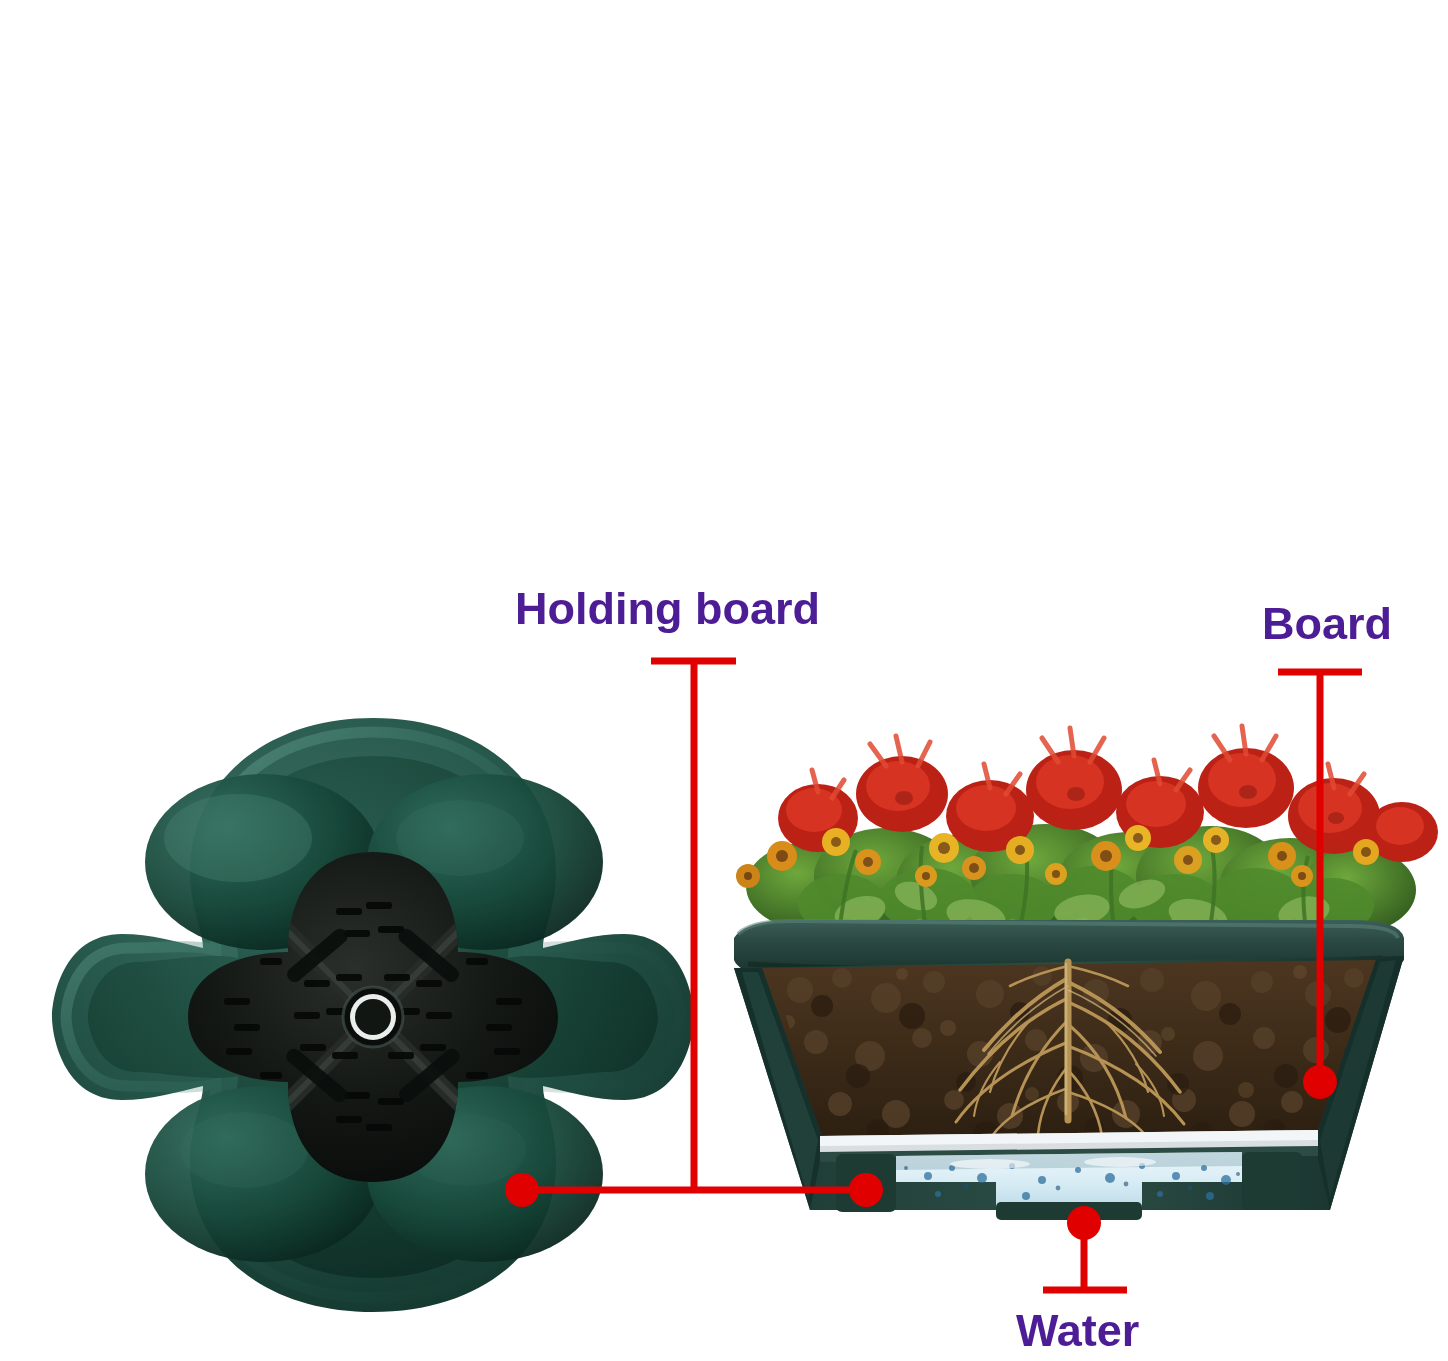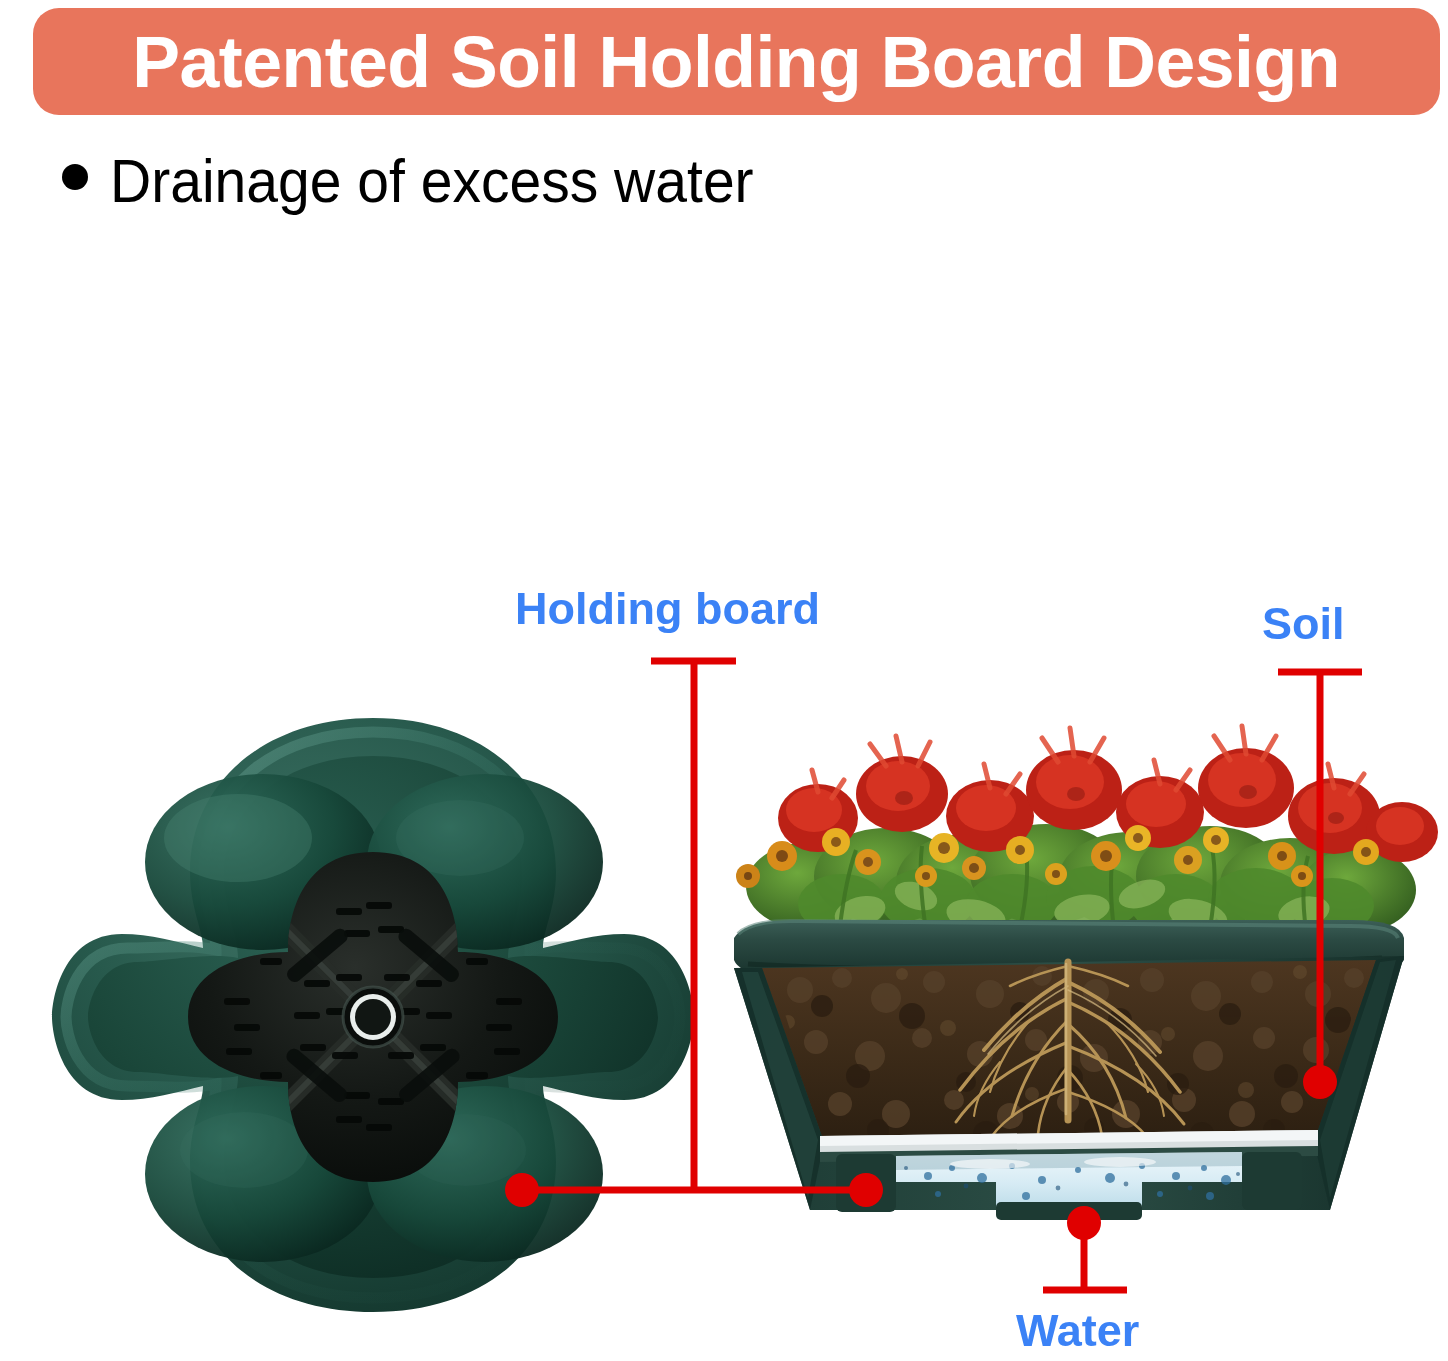--- a/index.html
+++ b/index.html
@@ -30,48 +30,41 @@
   .benefit-bullet{
     width:26px;height:26px;border-radius:50%;background:#000;
     flex:0 0 26px;margin-right:22px;position:relative;top:-12px;
   }
   .benefit-text{
     font-size:62px;color:#000;line-height:1;white-space:nowrap;
     transform:scaleX(0.92);transform-origin:left center;
   }
 
   
-  .diagram-label{position:absolute;font-weight:bold;color:#3b82f6;white-space:nowrap;}
+  .diagram-label{position:absolute;font-weight:bold;color:#4c1d95;white-space:nowrap;}
   #label-holding-board{left:515px;top:583px;font-size:45px;}
   #label-soil{left:1262px;top:598px;font-size:45px;}
   #label-water{left:1008px;top:1305px;font-size:45px;margin-left:8px;}
 
   
   #leaders{position:absolute;left:0;top:0;width:1448px;height:1361px;pointer-events:none;}
 
   
   #planter-topdown{position:absolute;left:48px;top:712px;width:650px;height:605px;}
 
   
   #planter-crosssection{position:absolute;left:690px;top:690px;width:758px;height:600px;}
 </style>
 </head>
 <body>
 
 <div class="stage">
 
-  <div id="header-banner">
-    <div id="header-title">Patented Soil Holding Board Design</div>
-  </div>
 
   <div id="benefits-list">
-    <div class="benefit-row">
-      <span class="benefit-bullet"></span>
-      <span class="benefit-text">Drainage of excess water</span>
-    </div>
   </div>
 
   <div id="planter-topdown">
     <svg viewBox="0 0 650 605" width="650" height="605" xmlns="http://www.w3.org/2000/svg">
       <defs>
         <radialGradient id="potOuter" cx="40%" cy="30%" r="78%">
           <stop offset="0%" stop-color="#3f7466"></stop>
           <stop offset="45%" stop-color="#27594c"></stop>
           <stop offset="100%" stop-color="#12342b"></stop>
         </radialGradient>
@@ -599,16 +592,16 @@
 
       <g>
         <line x1="1084" y1="1221" x2="1084" y2="1290"></line>
         <line x1="1043" y1="1290" x2="1127" y2="1290"></line>
         <circle cx="1084" cy="1223" r="17" stroke="none"></circle>
       </g>
     </g>
   </svg>
 
   <div class="diagram-label" id="label-holding-board">Holding board</div>
-  <div class="diagram-label" id="label-soil">Soil</div>
+  <div class="diagram-label" id="label-soil">Board</div>
   <div class="diagram-label" id="label-water">Water</div>
 
 </div>
 
 </body></html>

